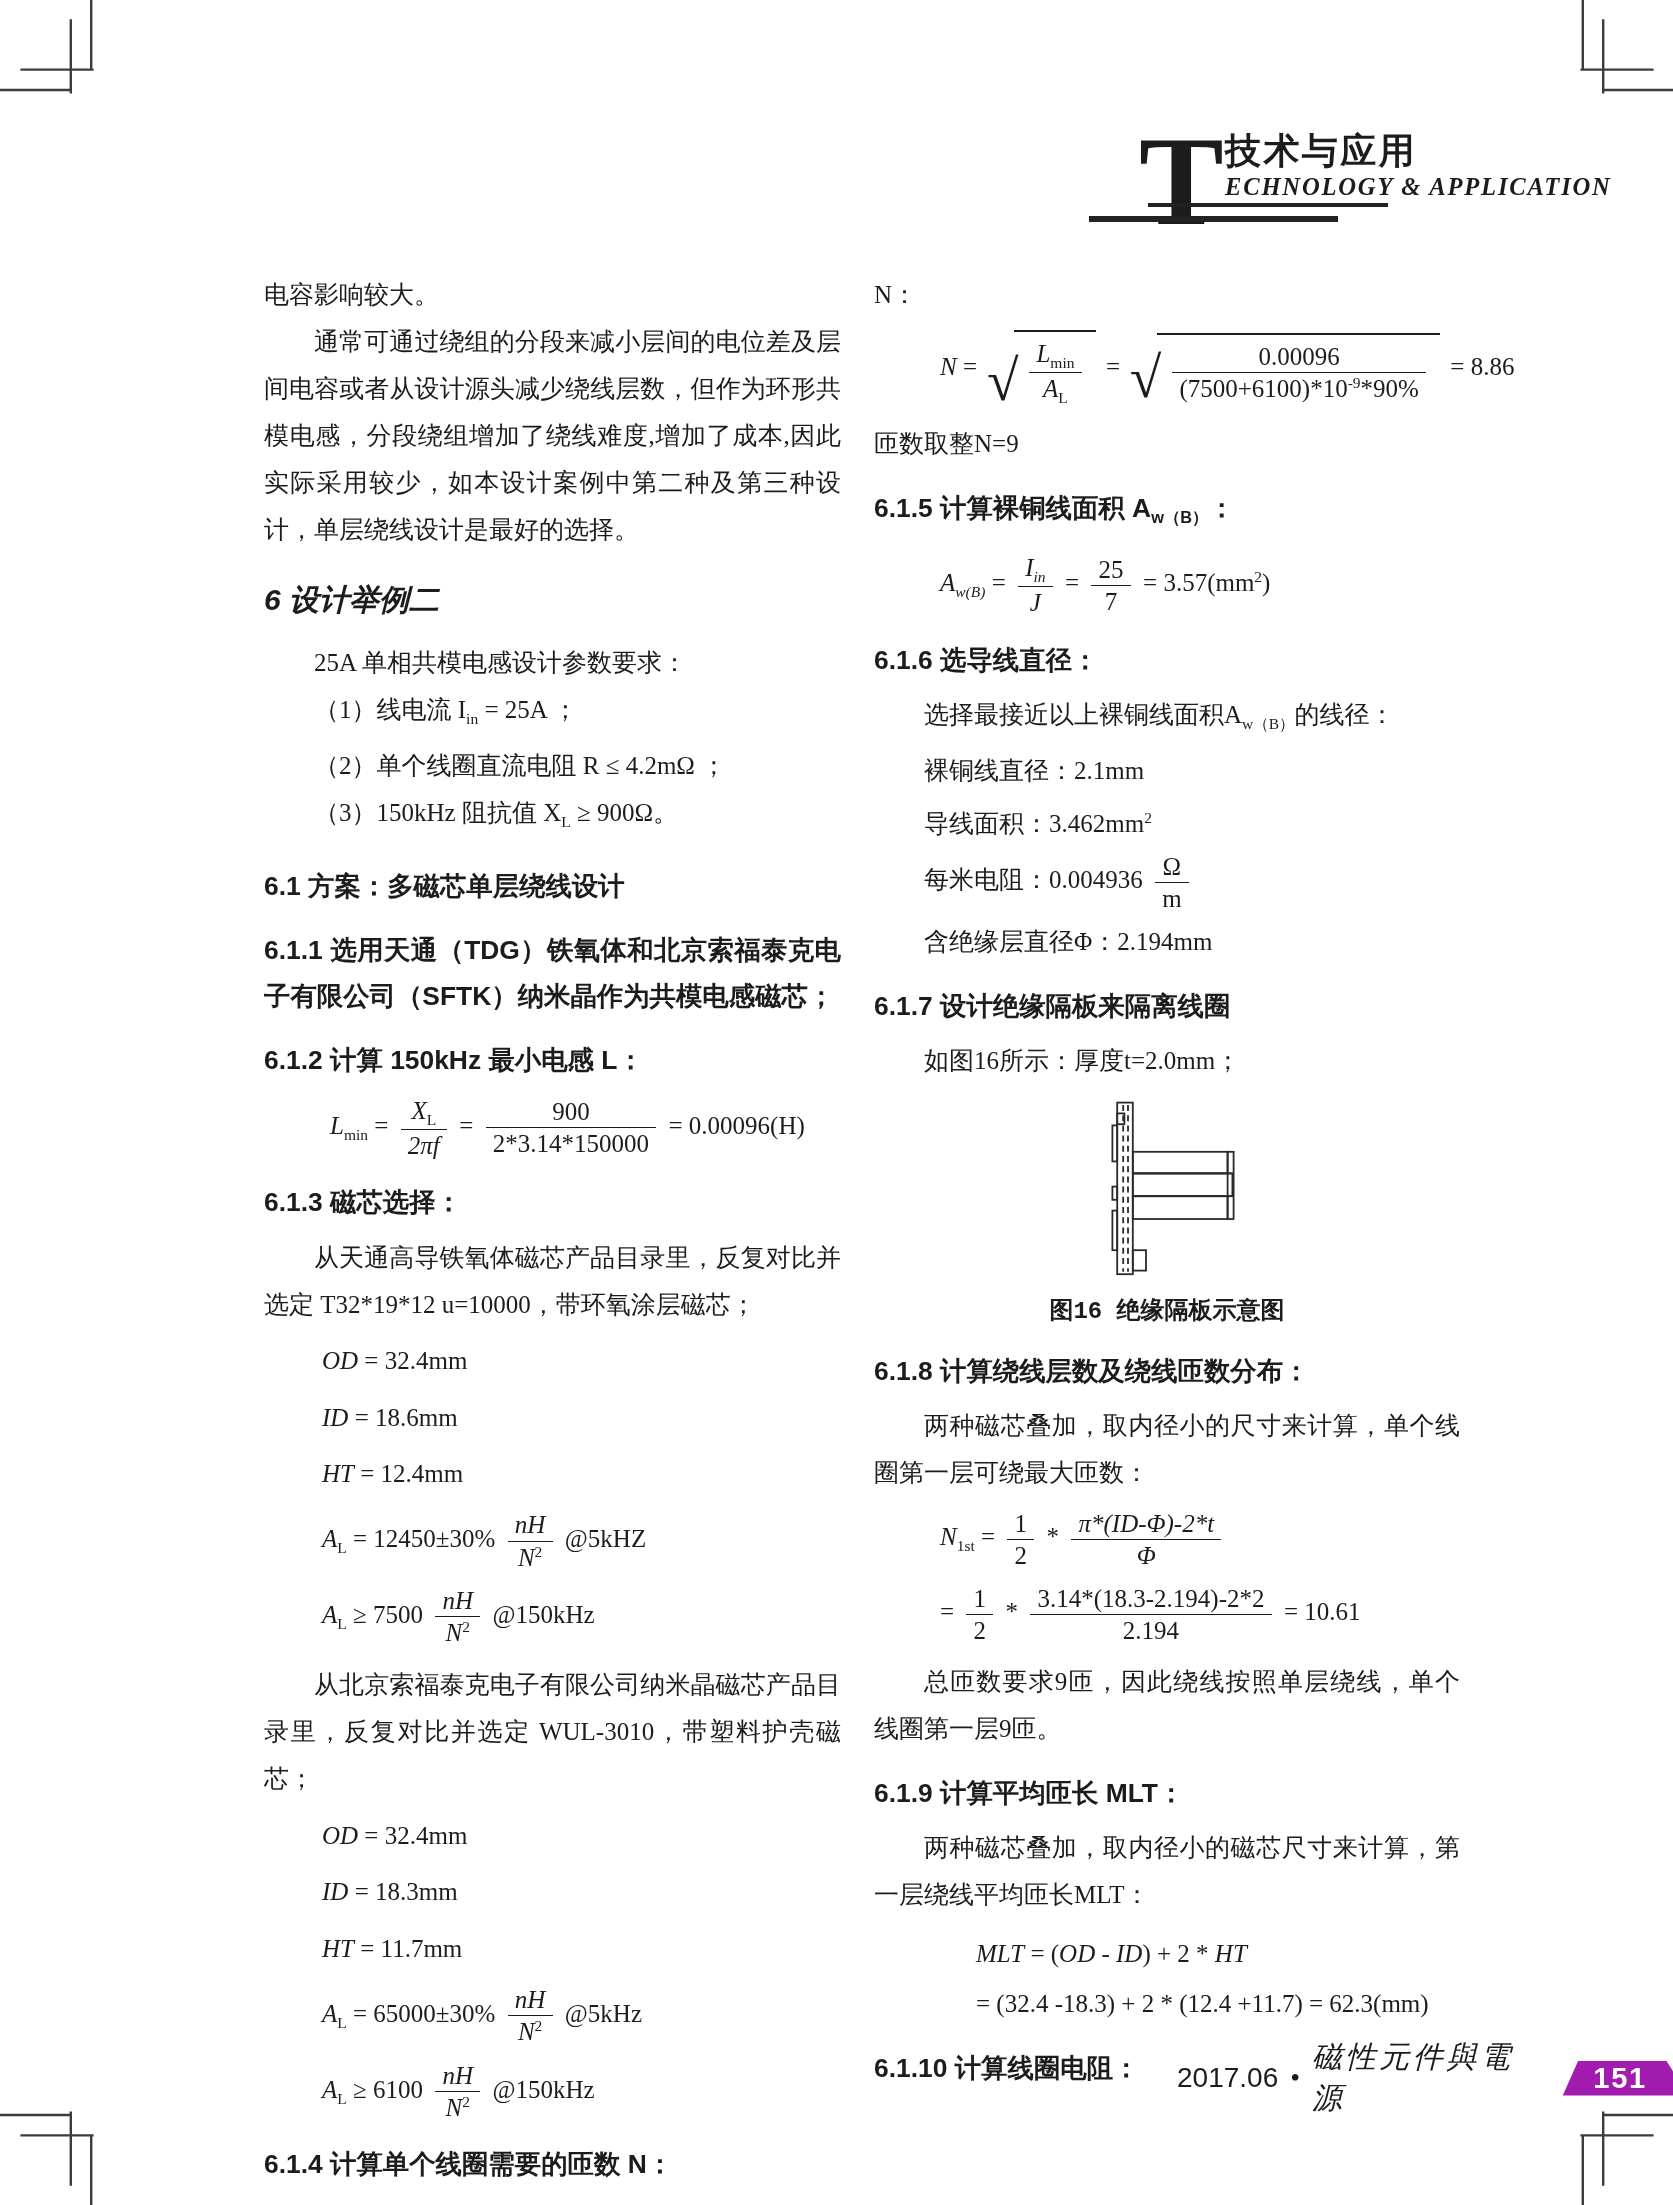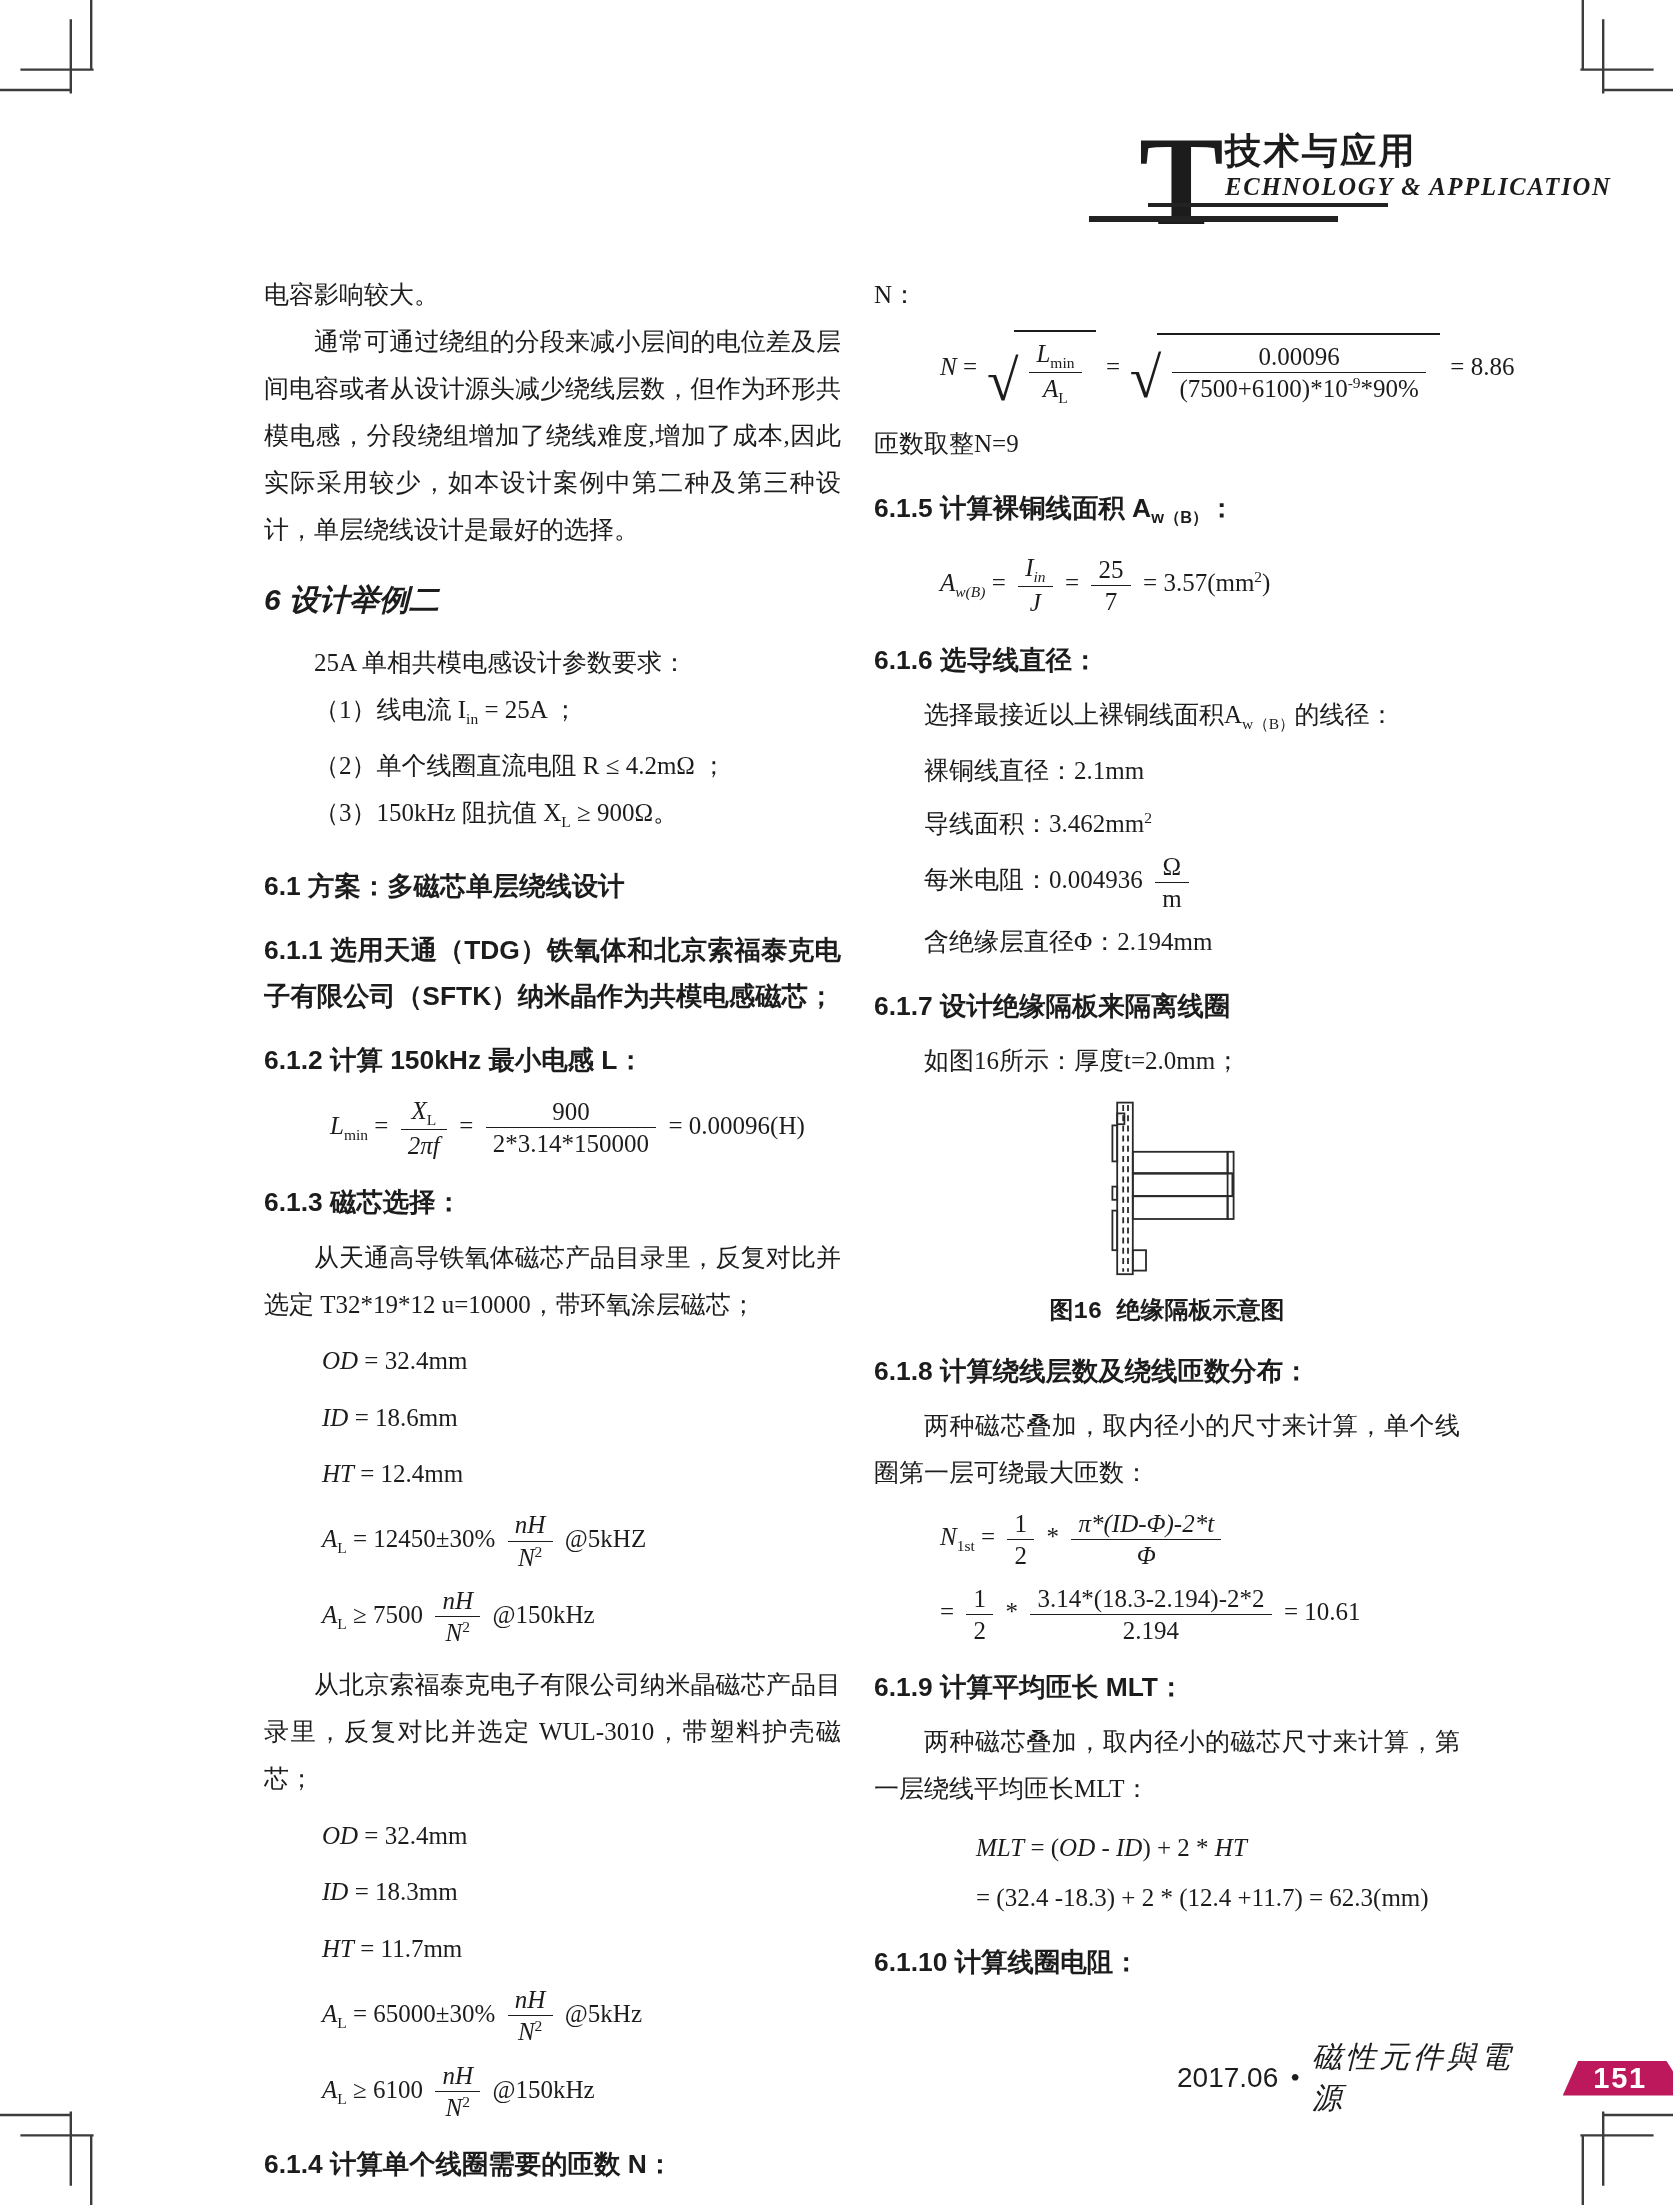--- a/index.html
+++ b/index.html
@@ -44,21 +44,21 @@
   .sqrt-body{border-top:2.4px solid #1c1c1c;padding:6px 8.4px 0 9.6px;display:inline-flex;align-items:flex-end;}
   
   .fig-wrap{text-align:center;margin:14.4px 0 3.6px;}
   .fig-caption{font-family:Liberation Mono, monospace;font-weight:700;font-size:24px;
                text-align:center;line-height:36px;margin-bottom:6px;}
   
   .footer{position:absolute;top:2037px;left:1177px;display:flex;align-items:center;}
   .footer .issue{font-size:28px;font-family:Liberation Sans, sans-serif;}
   .footer .dot{font-size:28px;margin:0 12px;}
   .footer .journal{font-size:30px;font-weight:400;font-style:italic;letter-spacing:3.6px;}
-  .badge{margin-left:35px;width:121px;height:35px;background:#be185d;color:#fff;
+  .badge{margin-left:35px;width:121px;height:35px;background:#a21caf;color:#fff;
          display:flex;align-items:center;justify-content:center;
          font-family:"Liberation Sans",sans-serif;font-weight:700;font-size:29px;letter-spacing:1.8px;
          clip-path:polygon(0% 100%, 14% 0%, 93% 0%, 100% 35%, 100% 100%);
          padding-left:3.6px;box-sizing:border-box;}
 </style>
 </head>
 <body>
 
 <div class="page">
 
@@ -252,20 +252,21 @@
     </div>
     <div class="formula f-center" style="margin-top:-1.2px;">
       <span>=</span>
       <span class="frac"><span class="num">1</span><span class="den">2</span></span>
       <span>*</span>
       <span class="frac"><span class="num">3.14*(18.3-2.194)-2*2</span><span class="den">2.194</span></span>
       <span>=</span>
       <span>10.61</span>
     </div>
 
+    <p class="para indent">总匝数要求9匝，因此绕线按照单层绕线，单个线圈第一层9匝。</p>
 
     <div class="heading">6.1.9  计算平均匝长 MLT：</div>
     <p class="para indent">两种磁芯叠加，取内径小的磁芯尺寸来计算，第一层绕线平均匝长MLT：</p>
 
     <div class="formula" style="margin-left:102px;margin-bottom:2.4px;">
       <span class="var">MLT</span><span> = (</span><span class="var">OD</span><span> - </span><span class="var">ID</span><span>) + 2 * </span><span class="var">HT</span>
     </div>
     <div class="formula" style="margin-left:102px;margin-top:0;">= (32.4 -18.3) + 2 * (12.4 +11.7) = 62.3(mm)</div>
 
     <div class="heading">6.1.10  计算线圈电阻：</div>

